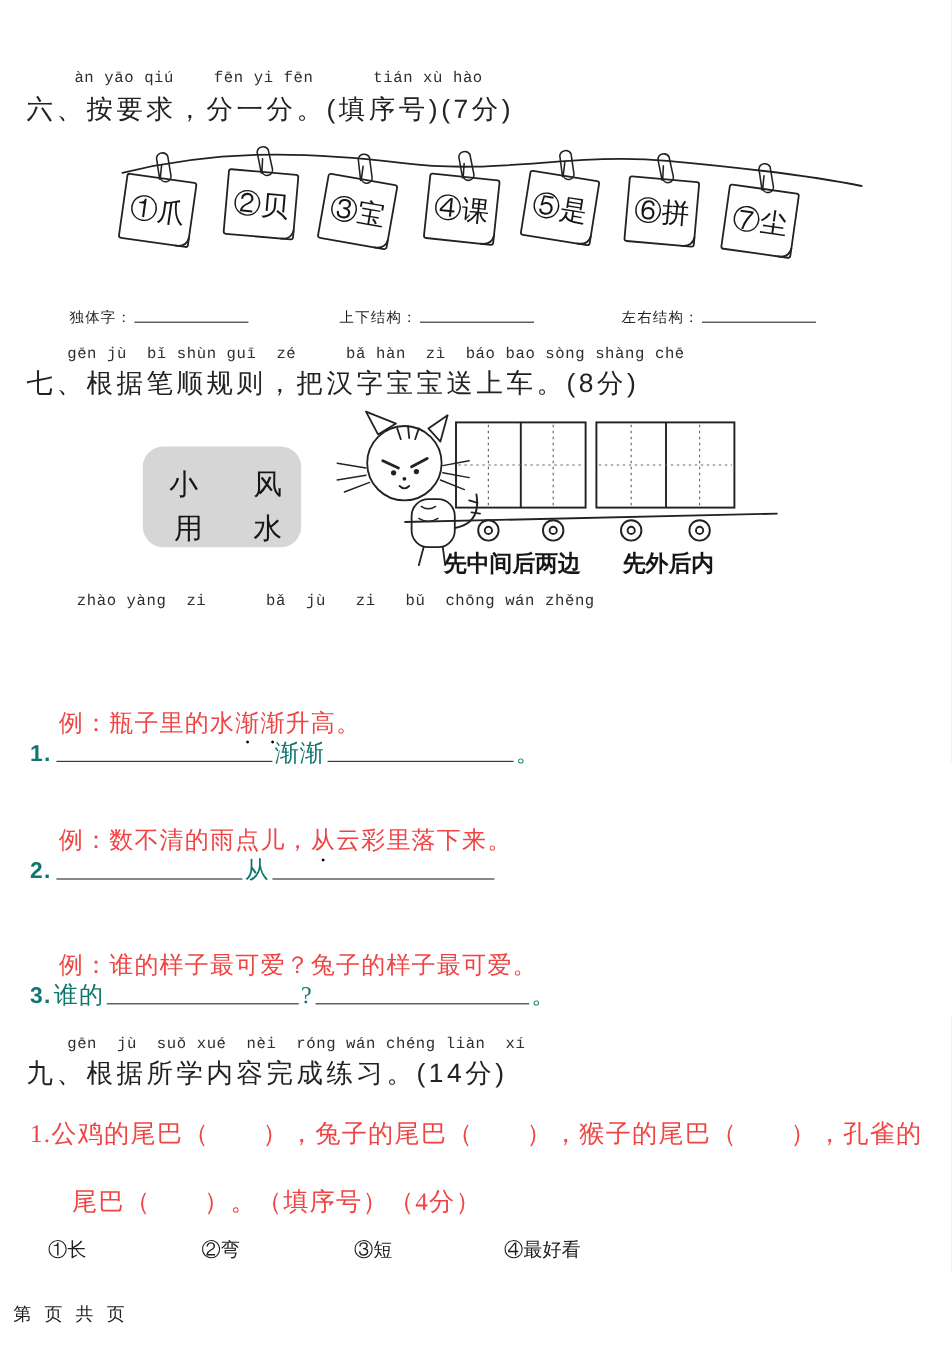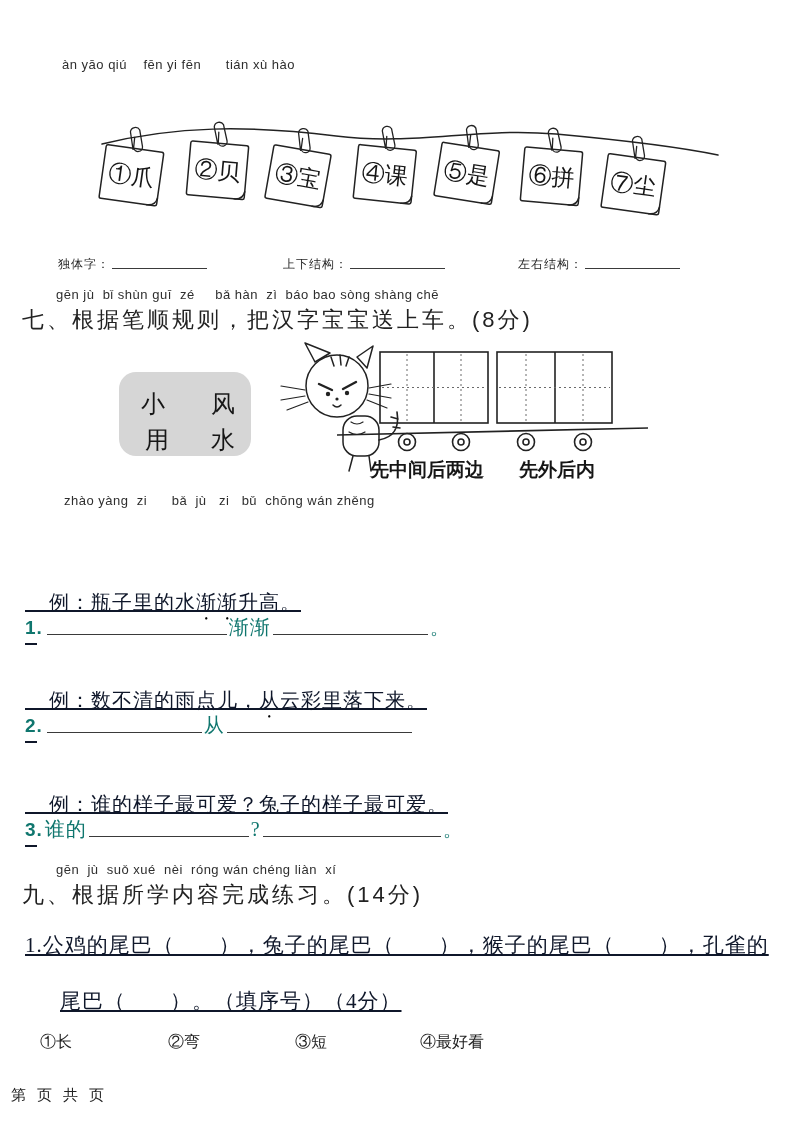--- a/index.html
+++ b/index.html
@@ -3,29 +3,29 @@
 <meta charset="utf-8">
 <style>
   html,body{margin:0;padding:0;background:#e8e8e8;}
   .page{
     position:relative;width:793px;height:1122px;margin:0 auto;
     background:#ffffff;color:#1f1f1f;overflow:hidden;
     font-family:"Liberation Serif","DejaVu Serif",serif;
   }
   .abs{position:absolute;}
   .pinyin{
-    position:absolute;font-family:Liberation Sans, sans-serif;
+    position:absolute;font-family:Liberation Mono, monospace;
     font-size:13px;letter-spacing:.5px;color:#2e2e2e;white-space:pre;
   }
   .heading{
     position:absolute;left:22px;margin:0;font-weight:500;
     font-family:"Liberation Sans","DejaVu Sans",sans-serif;
     font-size:22px;letter-spacing:3px;color:#222;white-space:pre;
   }
-  .kai-line{position:absolute;font-size:20px;letter-spacing:1px;color:#0f172a;white-space:pre;text-decoration:underline;}
+  .kai-line{position:absolute;font-size:20px;letter-spacing:1px;color:#ef4444;white-space:pre;}
   .emph{
     -webkit-text-emphasis:filled dot #000;
     -webkit-text-emphasis-position:under;
     text-emphasis:filled dot #000;
     text-emphasis-position:under right;
   }
   .ans{position:absolute;font-size:20px;letter-spacing:1px;color:#0f766e;}
   .ans-num{font-family:"Liberation Sans","DejaVu Sans",sans-serif;font-weight:bold;font-size:19px;margin-right:2px;}
   .blank{
     display:inline-block;height:1em;border-bottom:1.8px solid #3a3a3a;
@@ -48,20 +48,21 @@
   .paper-note{fill:#ffffff;stroke:#222;stroke-width:1.5;}
   .dashed{stroke:#6a6a6a;stroke-width:1;stroke-dasharray:2 3;fill:none;}
   .solid{stroke:#222;stroke-width:1.6;fill:none;}
 </style>
 </head>
 <body>
 
 <div class="page">
 
   <div class="pinyin" style="left:62px;top:57px">àn yāo qiú    fēn yi fēn      tián xù hào</div>
+  <div class="heading" style="top:76px">六、按要求，分一分。(填序号)(7分)</div>
 
   <svg class="abs" style="left:96px;top:120px" width="630" height="116" viewBox="0 0 630 116">
     <path class="ink" d="M 6,24 C 80,6 150,5 240,16 C 320,26 380,7 460,14 C 525,20 588,28 622,35"></path>
 
     <g transform="translate(36,15) rotate(8)">
       <rect class="paper-note" x="-24" y="13" width="58" height="54" rx="2"></rect>
       <path class="ink" d="M 34,59 q -1,8 -10,8"></path>
       <path class="ink" style="stroke-width:1.3" d="M 3,14 L -2,-3 a 5,5 0 0 1 9,-3 l 5,16 a 4.5,4.5 0 0 1 -8.6,2.6 L 3,2"></path>
       <text x="5" y="48" font-size="23" text-anchor="middle">①爪</text>
     </g>

